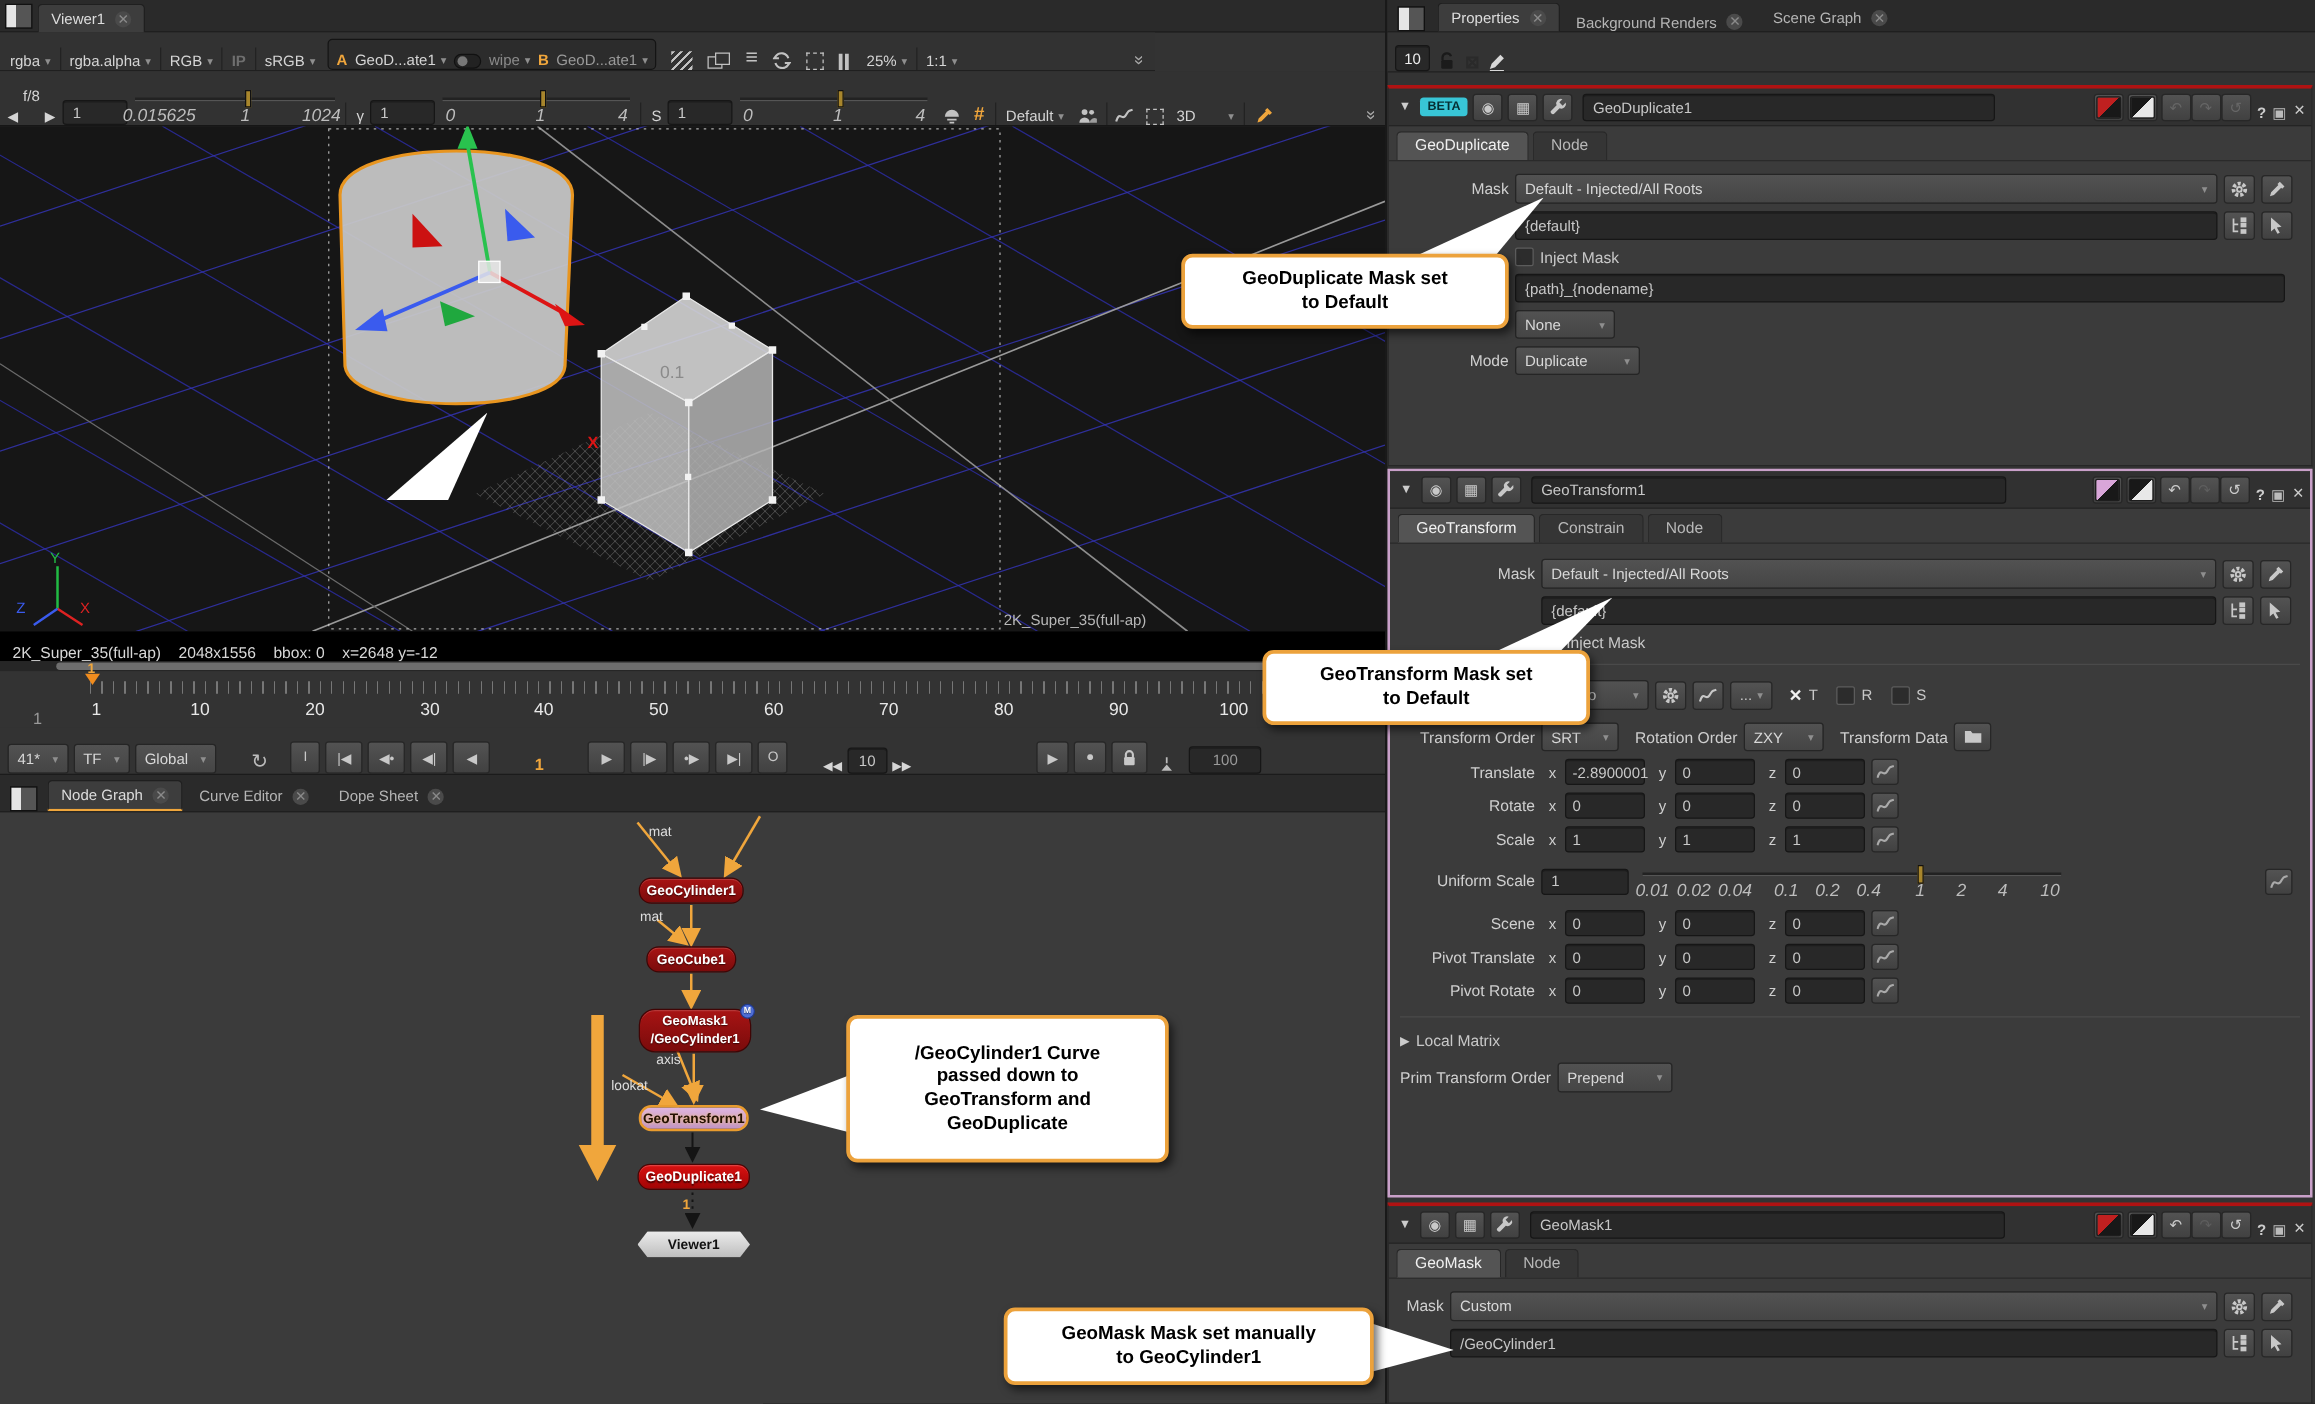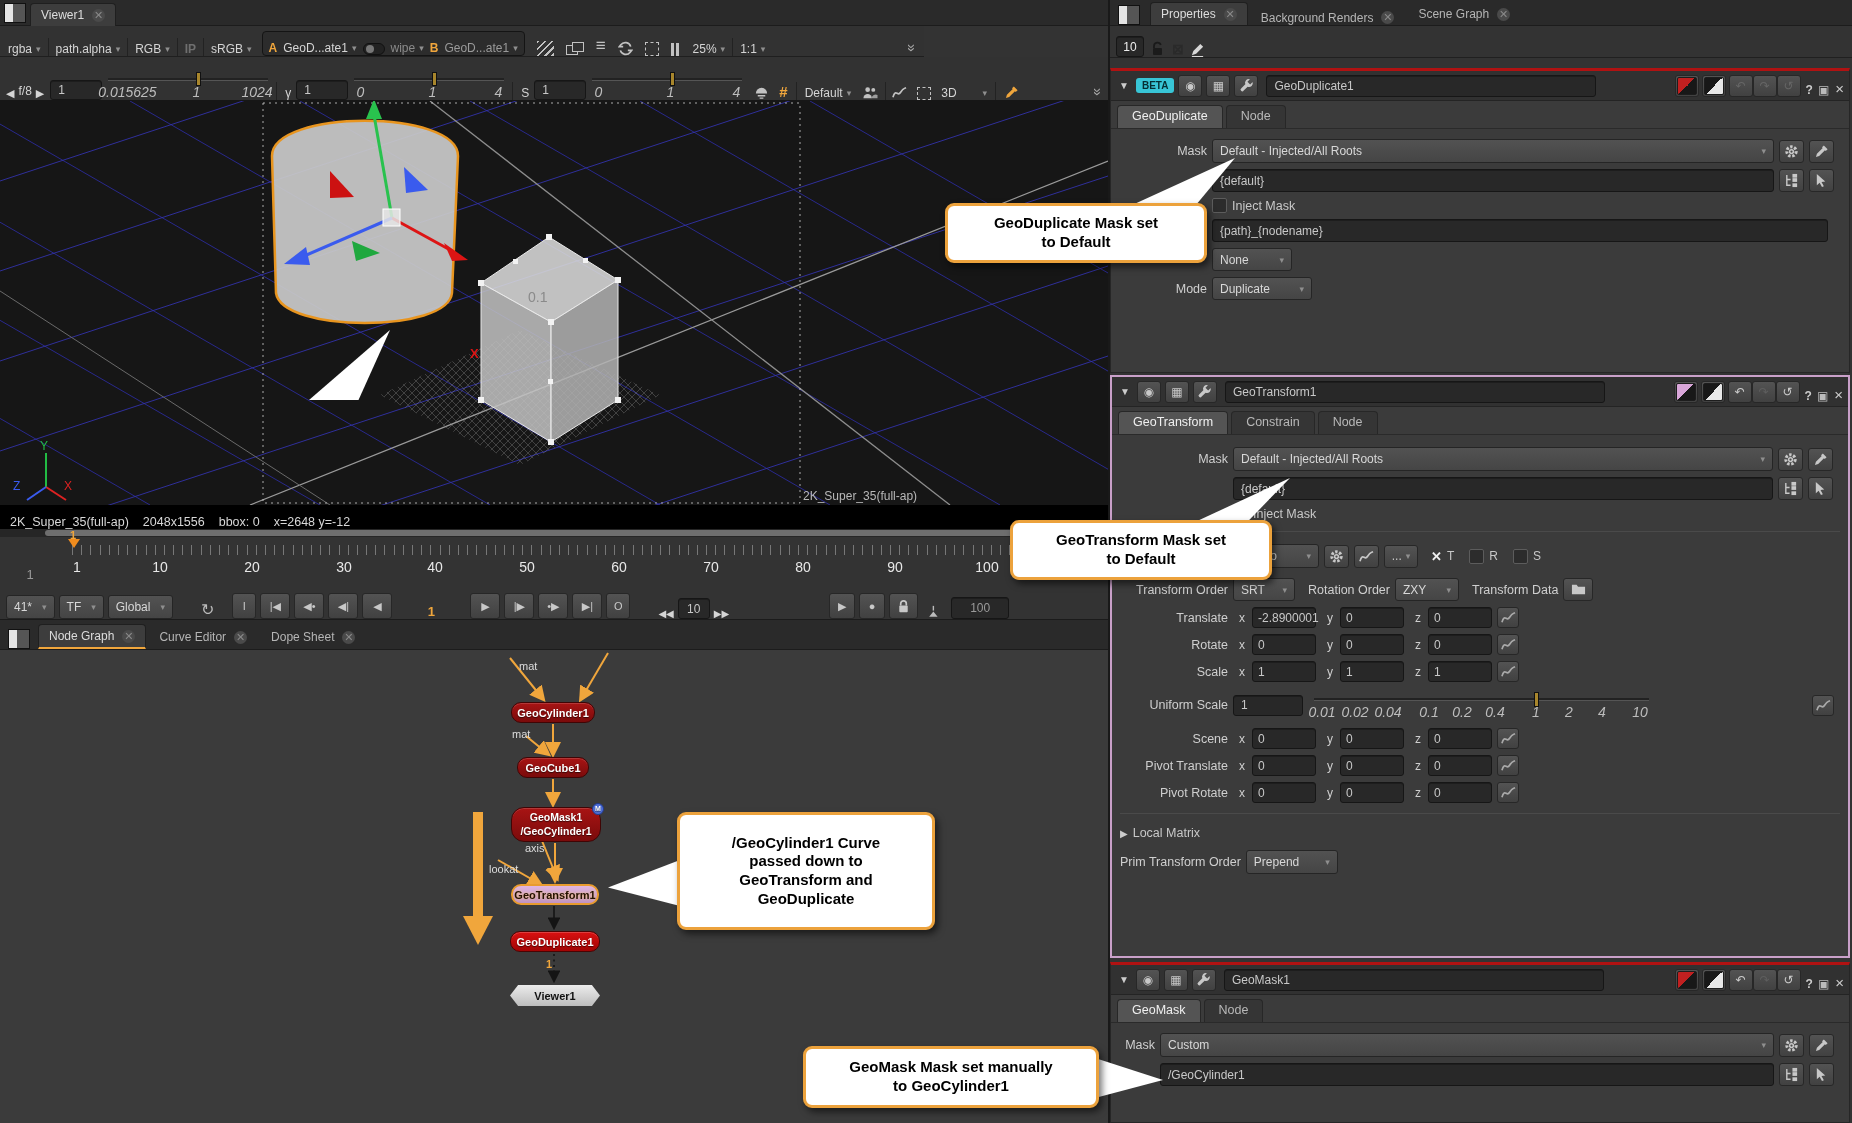--- a/index.html
+++ b/index.html
@@ -116,21 +116,21 @@
     </span>
   </div>
 
   <div class="abs fx" style="left:0;top:26px;width:924px;height:31px;background:#323232;border-bottom:1px solid #1f1f1f;padding:0 8px;gap:2px">
     <span class="flat">
         <span>rgba</span>
         <span class="cv">▾</span>
       </span>
     <span class="vsep"></span>
     <span class="flat">
-        <span>path.alpha</span>
+        <span>rgba.alpha</span>
         <span class="cv">▾</span>
       </span>
     <span class="vsep"></span>
     <span class="flat">
         <span>RGB</span>
         <span class="cv">▾</span>
       </span>
     <span class="vsep"></span>
     <span class="flat" style="color:#6f6f6f;font-weight:bold">IP</span>
     <span class="vsep"></span>
@@ -178,21 +178,21 @@
     <span class="vsep"></span>
     <span class="flat">
         <span>1:1</span>
         <span class="cv">▾</span>
       </span>
     <span class="flat" style="margin-left:auto;transform:rotate(90deg);font-size:14px;color:#aaa">»</span>
   </div>
 
   <div class="abs fx" style="left:0;top:57px;width:1108px;height:44px;background:#323232;border-bottom:1px solid #161616;padding:0 6px">
     <span class="flat" style="font-size:11px">◀</span>
-    <span class="flat" style="margin:2px 4px">f/8</span>
+    <span class="flat" style="margin:16px 4px">f/8</span>
     <span class="flat" style="font-size:11px">▶</span>
     <span class="fld" style="width:52px;height:20px;margin-left:6px">1</span>
     <span style="position:relative;width:160px;height:30px;margin-left:6px">
       <i style="position:absolute;left:0;right:0;top:8px;height:3px;background:#222;border-bottom:1px solid #555"></i>
       <i style="position:absolute;left:55%;top:2px;width:5px;height:14px;background:#a8862c;border:1px solid #111"></i>
       <em class="tickline" style="left:12%">0.015625</em>
       <em class="tickline" style="left:55%">1</em>
       <em class="tickline" style="left:93%">1024</em>
     </span>
     <span class="vsep" style="margin:0 8px"></span>

